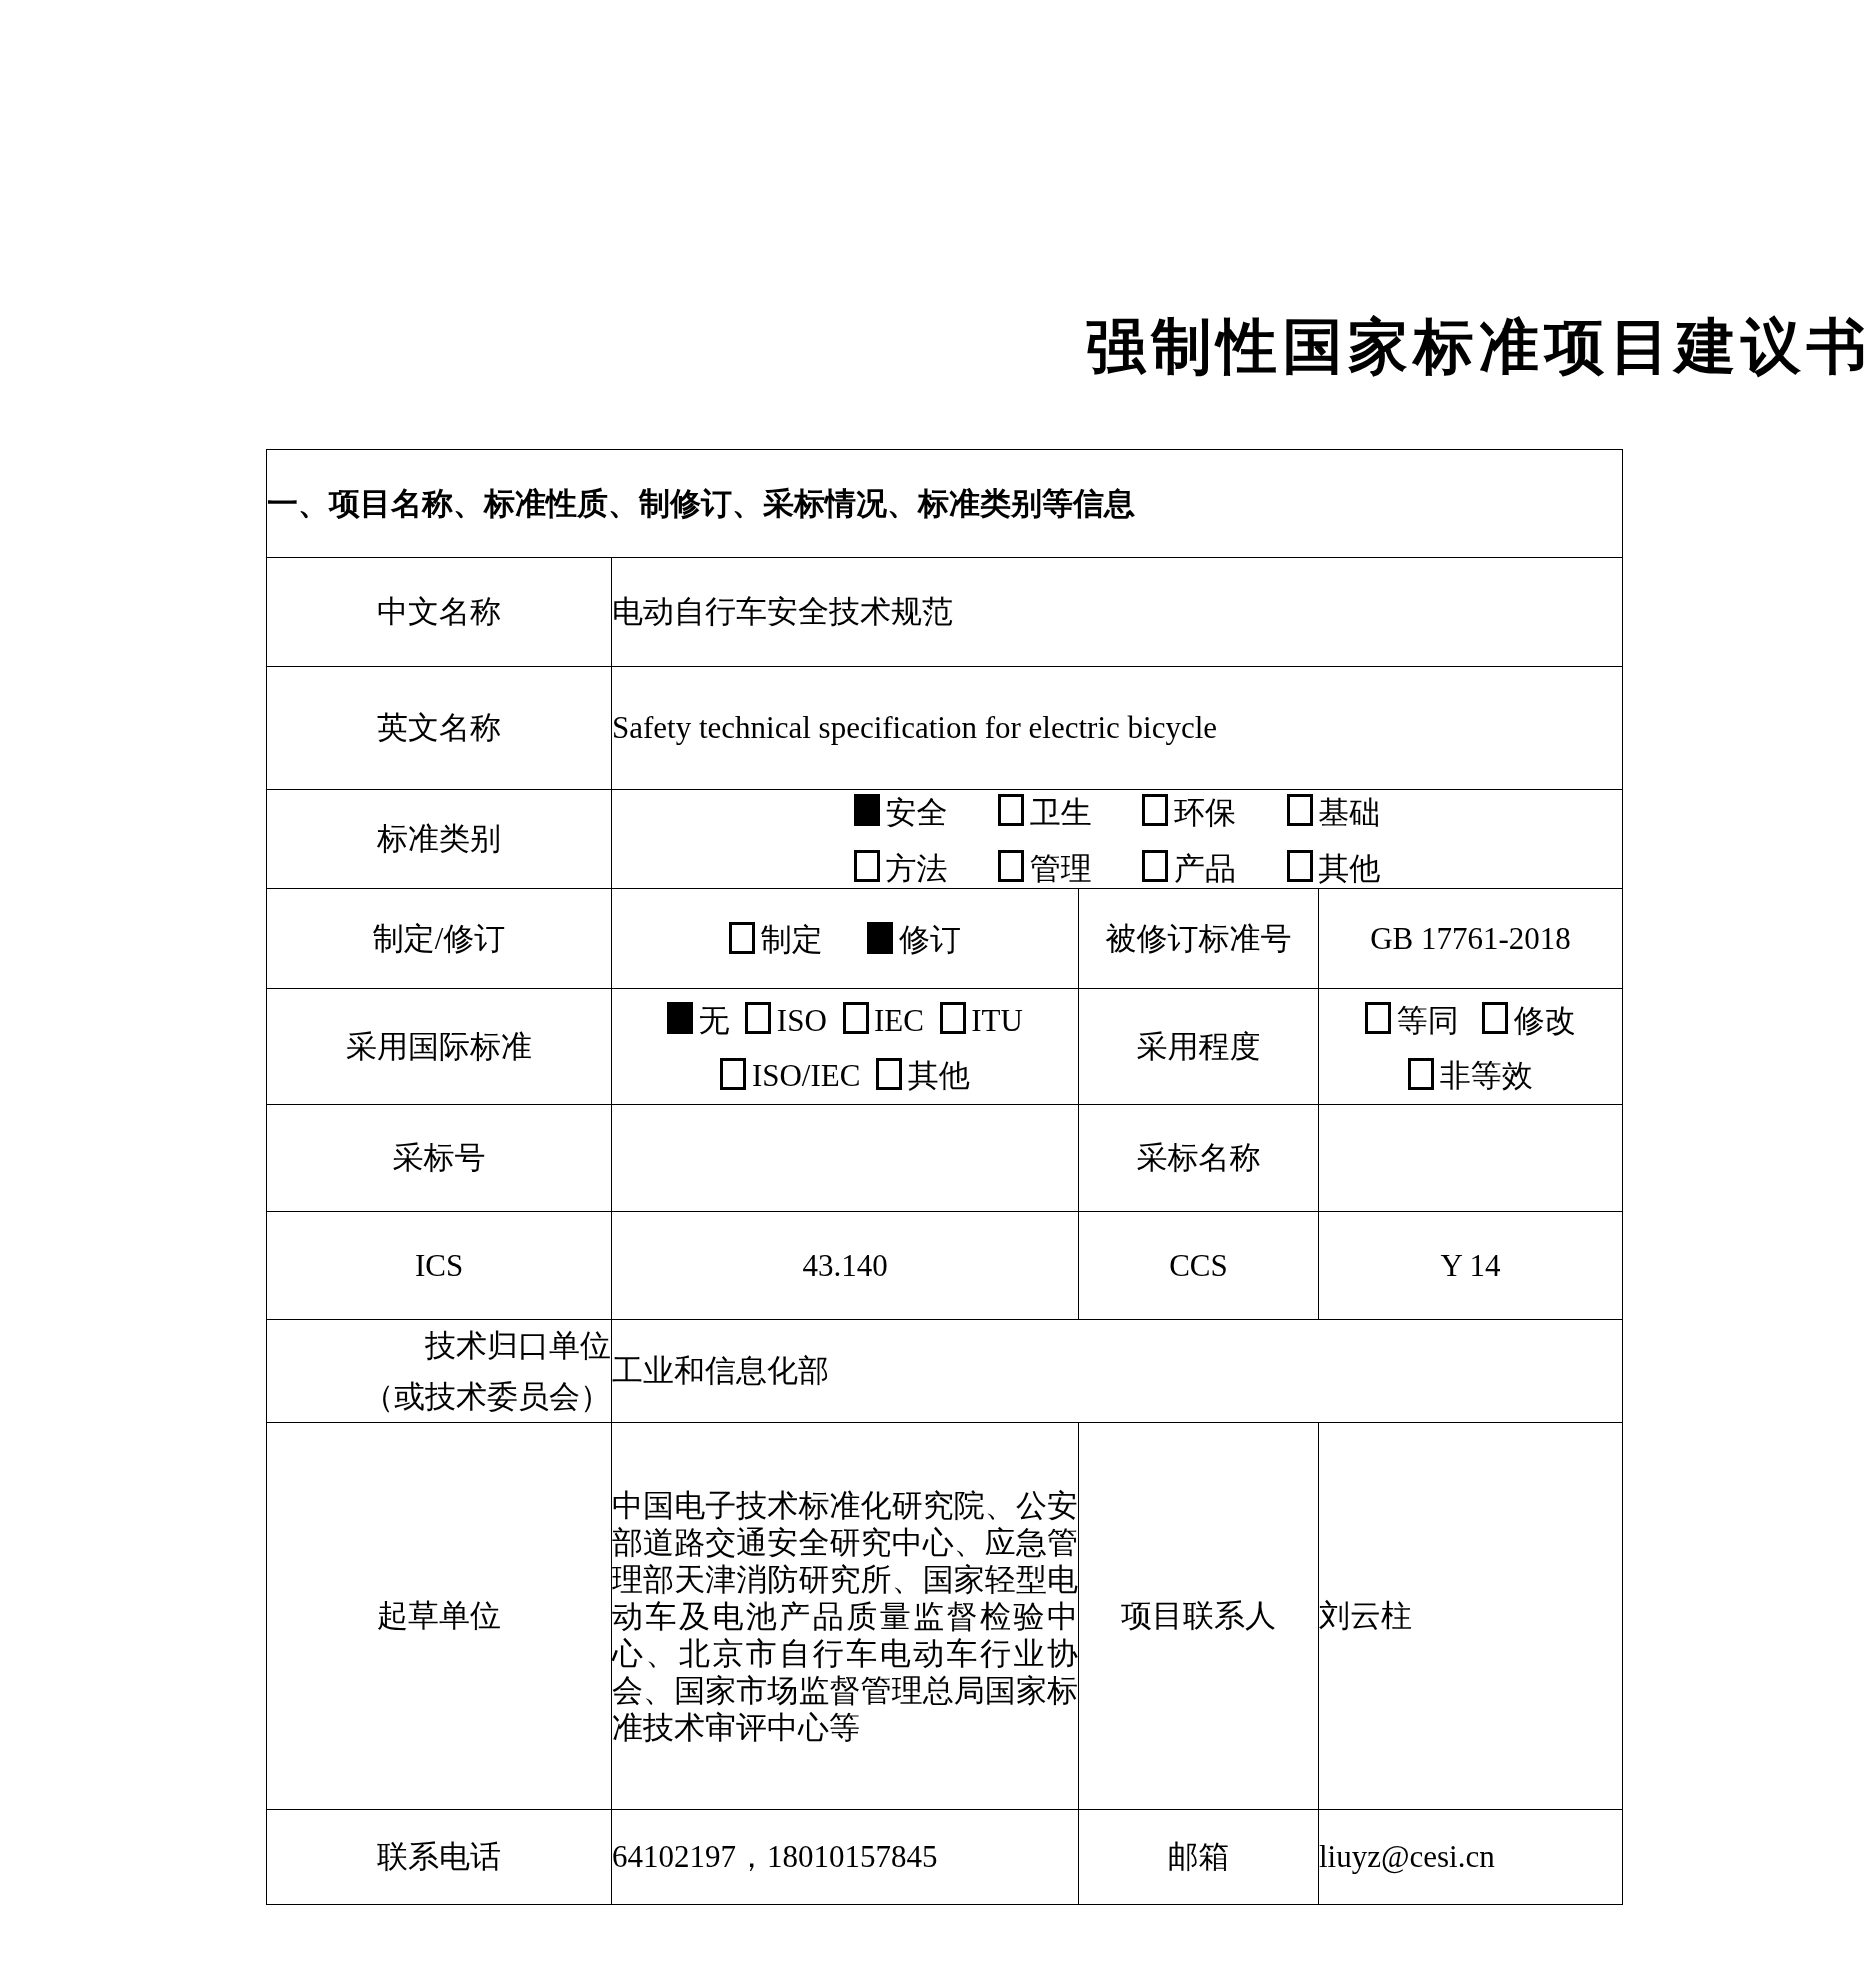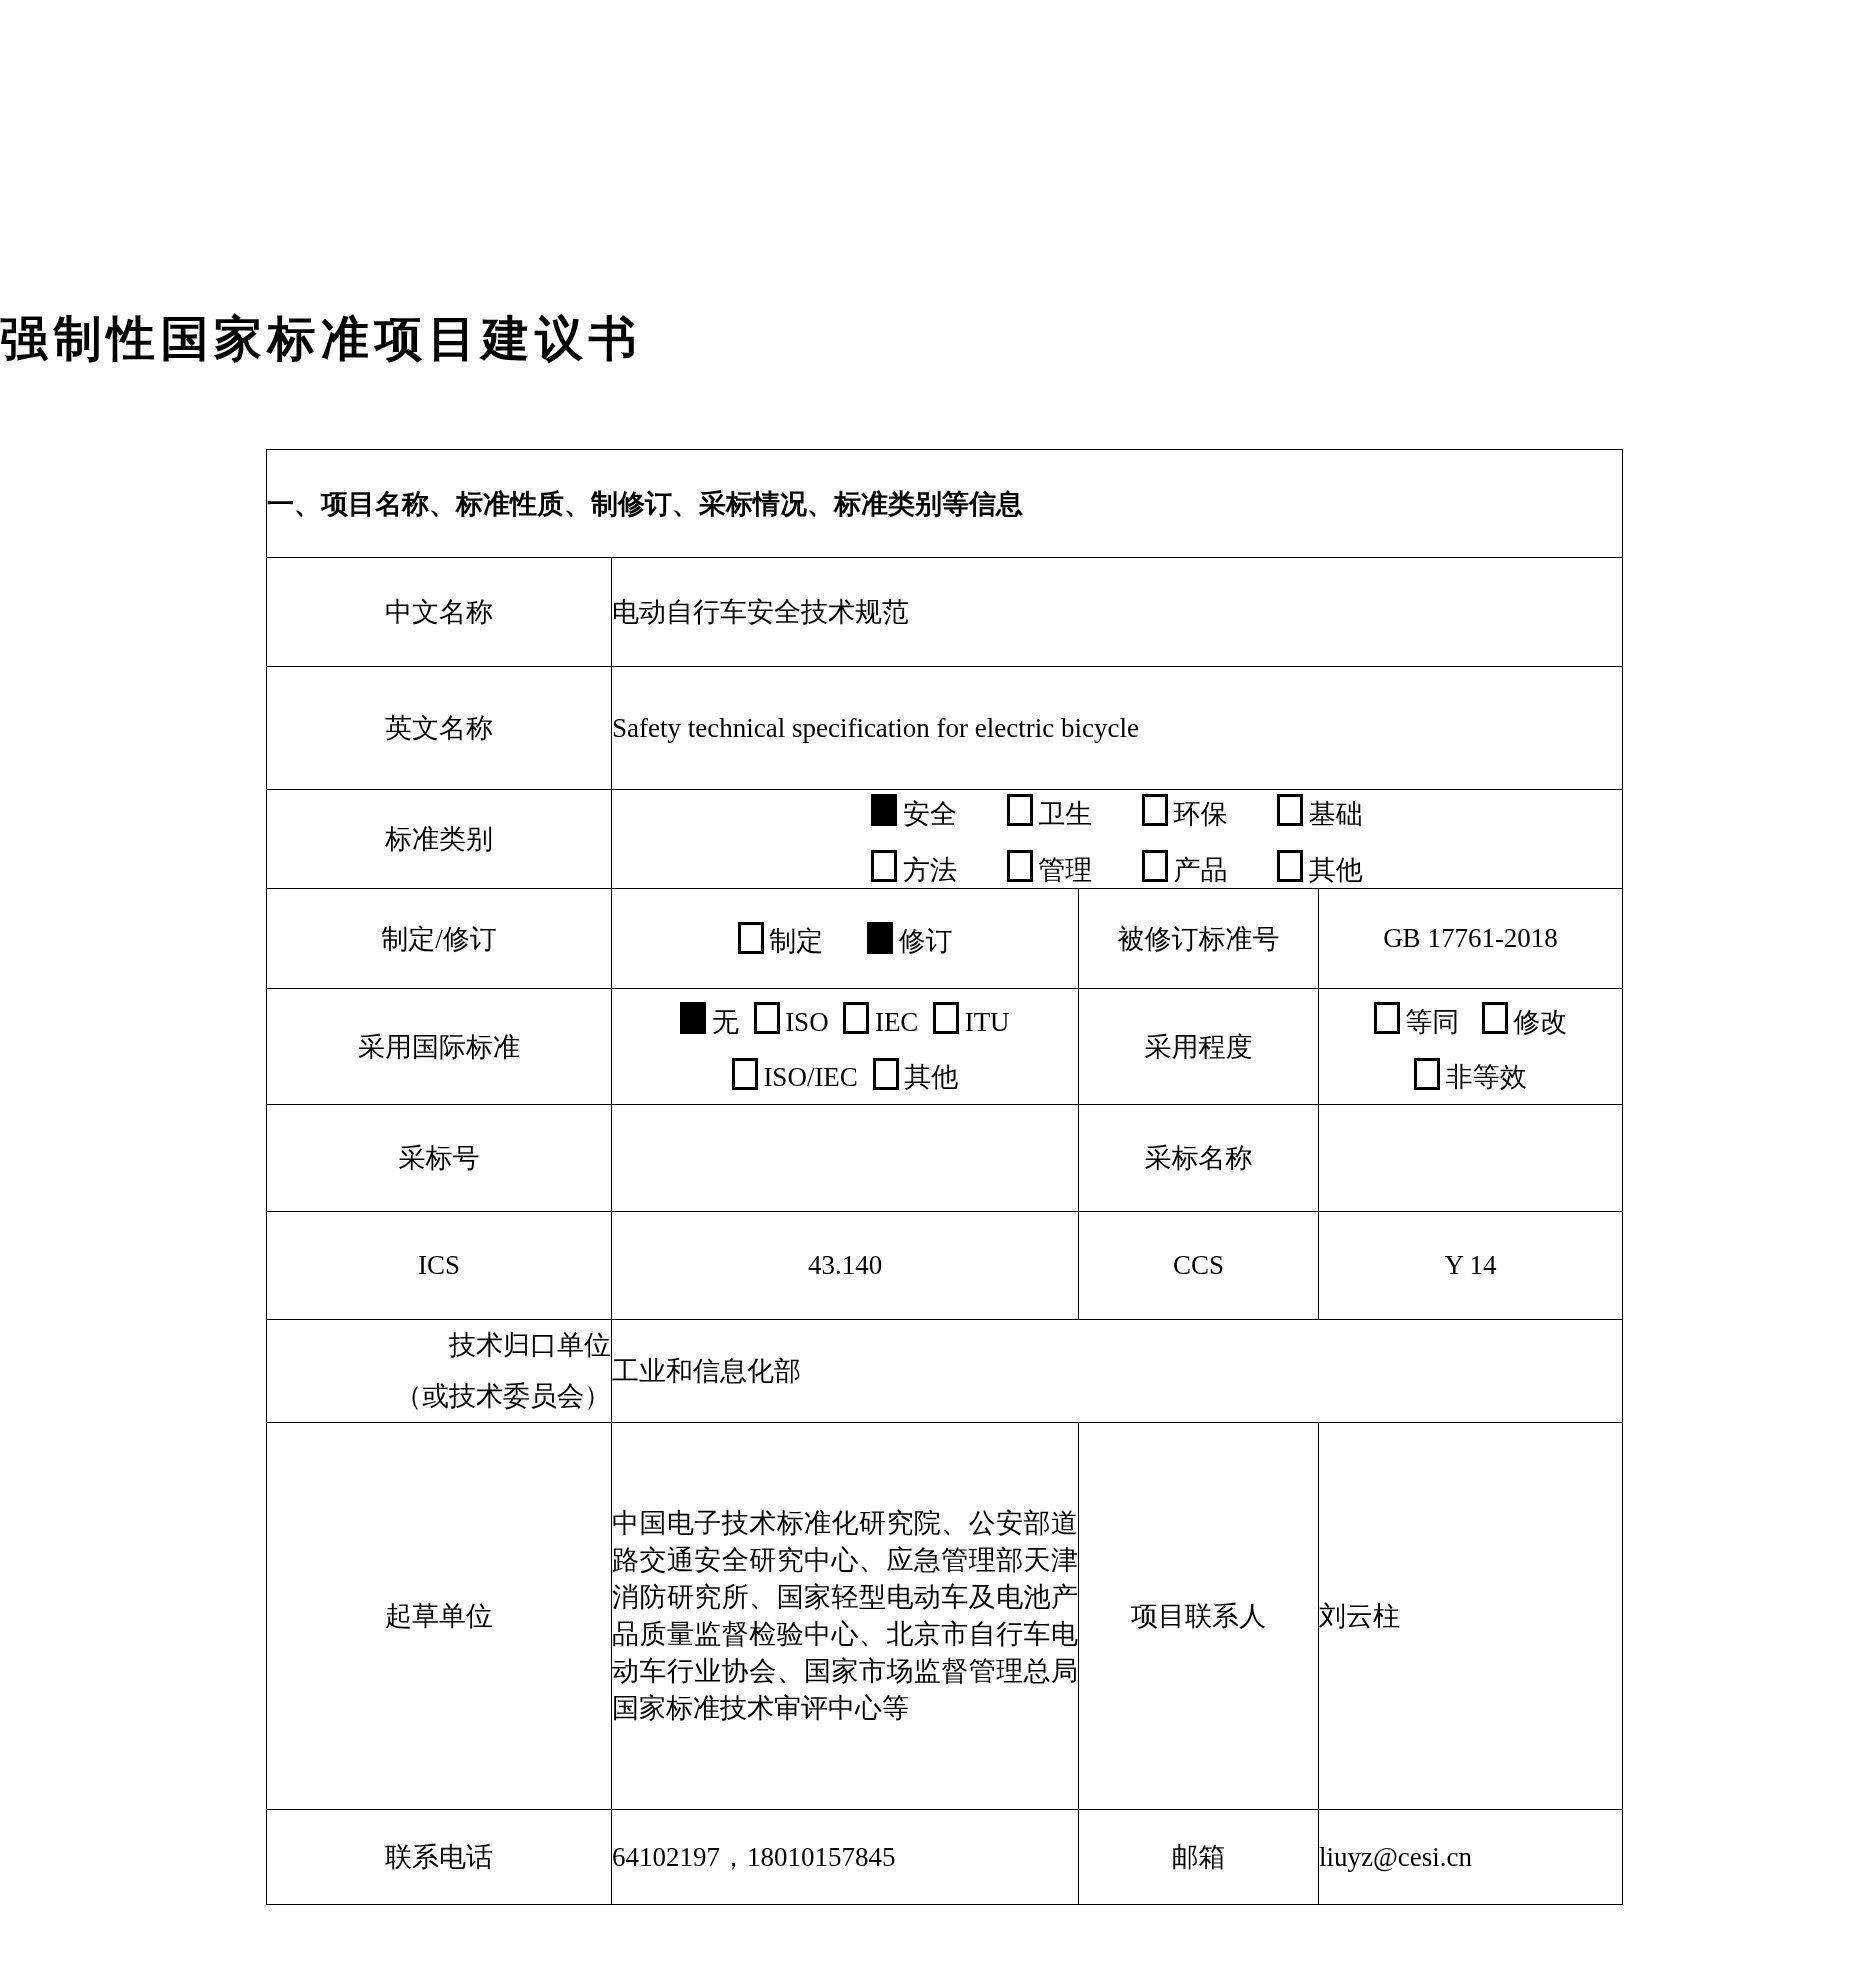--- a/index.html
+++ b/index.html
@@ -3,28 +3,28 @@
 <meta charset="utf-8">
 <style>
   * { margin:0; padding:0; box-sizing:border-box; }
   html,body { background:#ffffff; }
   .page {
     position:relative; width:1872px; height:2647px; background:#ffffff; color:#000000;
     font-family:"Liberation Serif","DejaVu Serif",serif; overflow:hidden;
   }
   .title {
     position:absolute; top:307px; left:0; width:100%;
-    text-align:left; font-size:48px; font-weight:700; letter-spacing:5.5px;font-family:Liberation Mono, monospace;
+    text-align:right; font-size:60px; font-weight:700; letter-spacing:5.5px;font-family:Liberation Mono, monospace;
   }
   .doc-table {
     position:absolute; top:449px; left:266px; width:1357px;
     border-collapse:collapse; table-layout:fixed;
   }
   .doc-table td {
-    border:1.2px solid #000000; font-size:27px; vertical-align:middle;
+    border:1.2px solid #000000; font-size:31px; vertical-align:middle;
     padding:0; word-break:break-all;
   }
   .sec  { font-weight:700; padding-left:17.7px; }
   .lbl  { text-align:center; }
   .lbl-2l { text-align:right; line-height:51px; }
   .val  { padding-left:13.8px; }
   .val-pad60 { padding-left:23.6px; }
   .center { text-align:center; }
   .drafting { padding:0 11px; text-align:justify; line-height:37px; }
 

